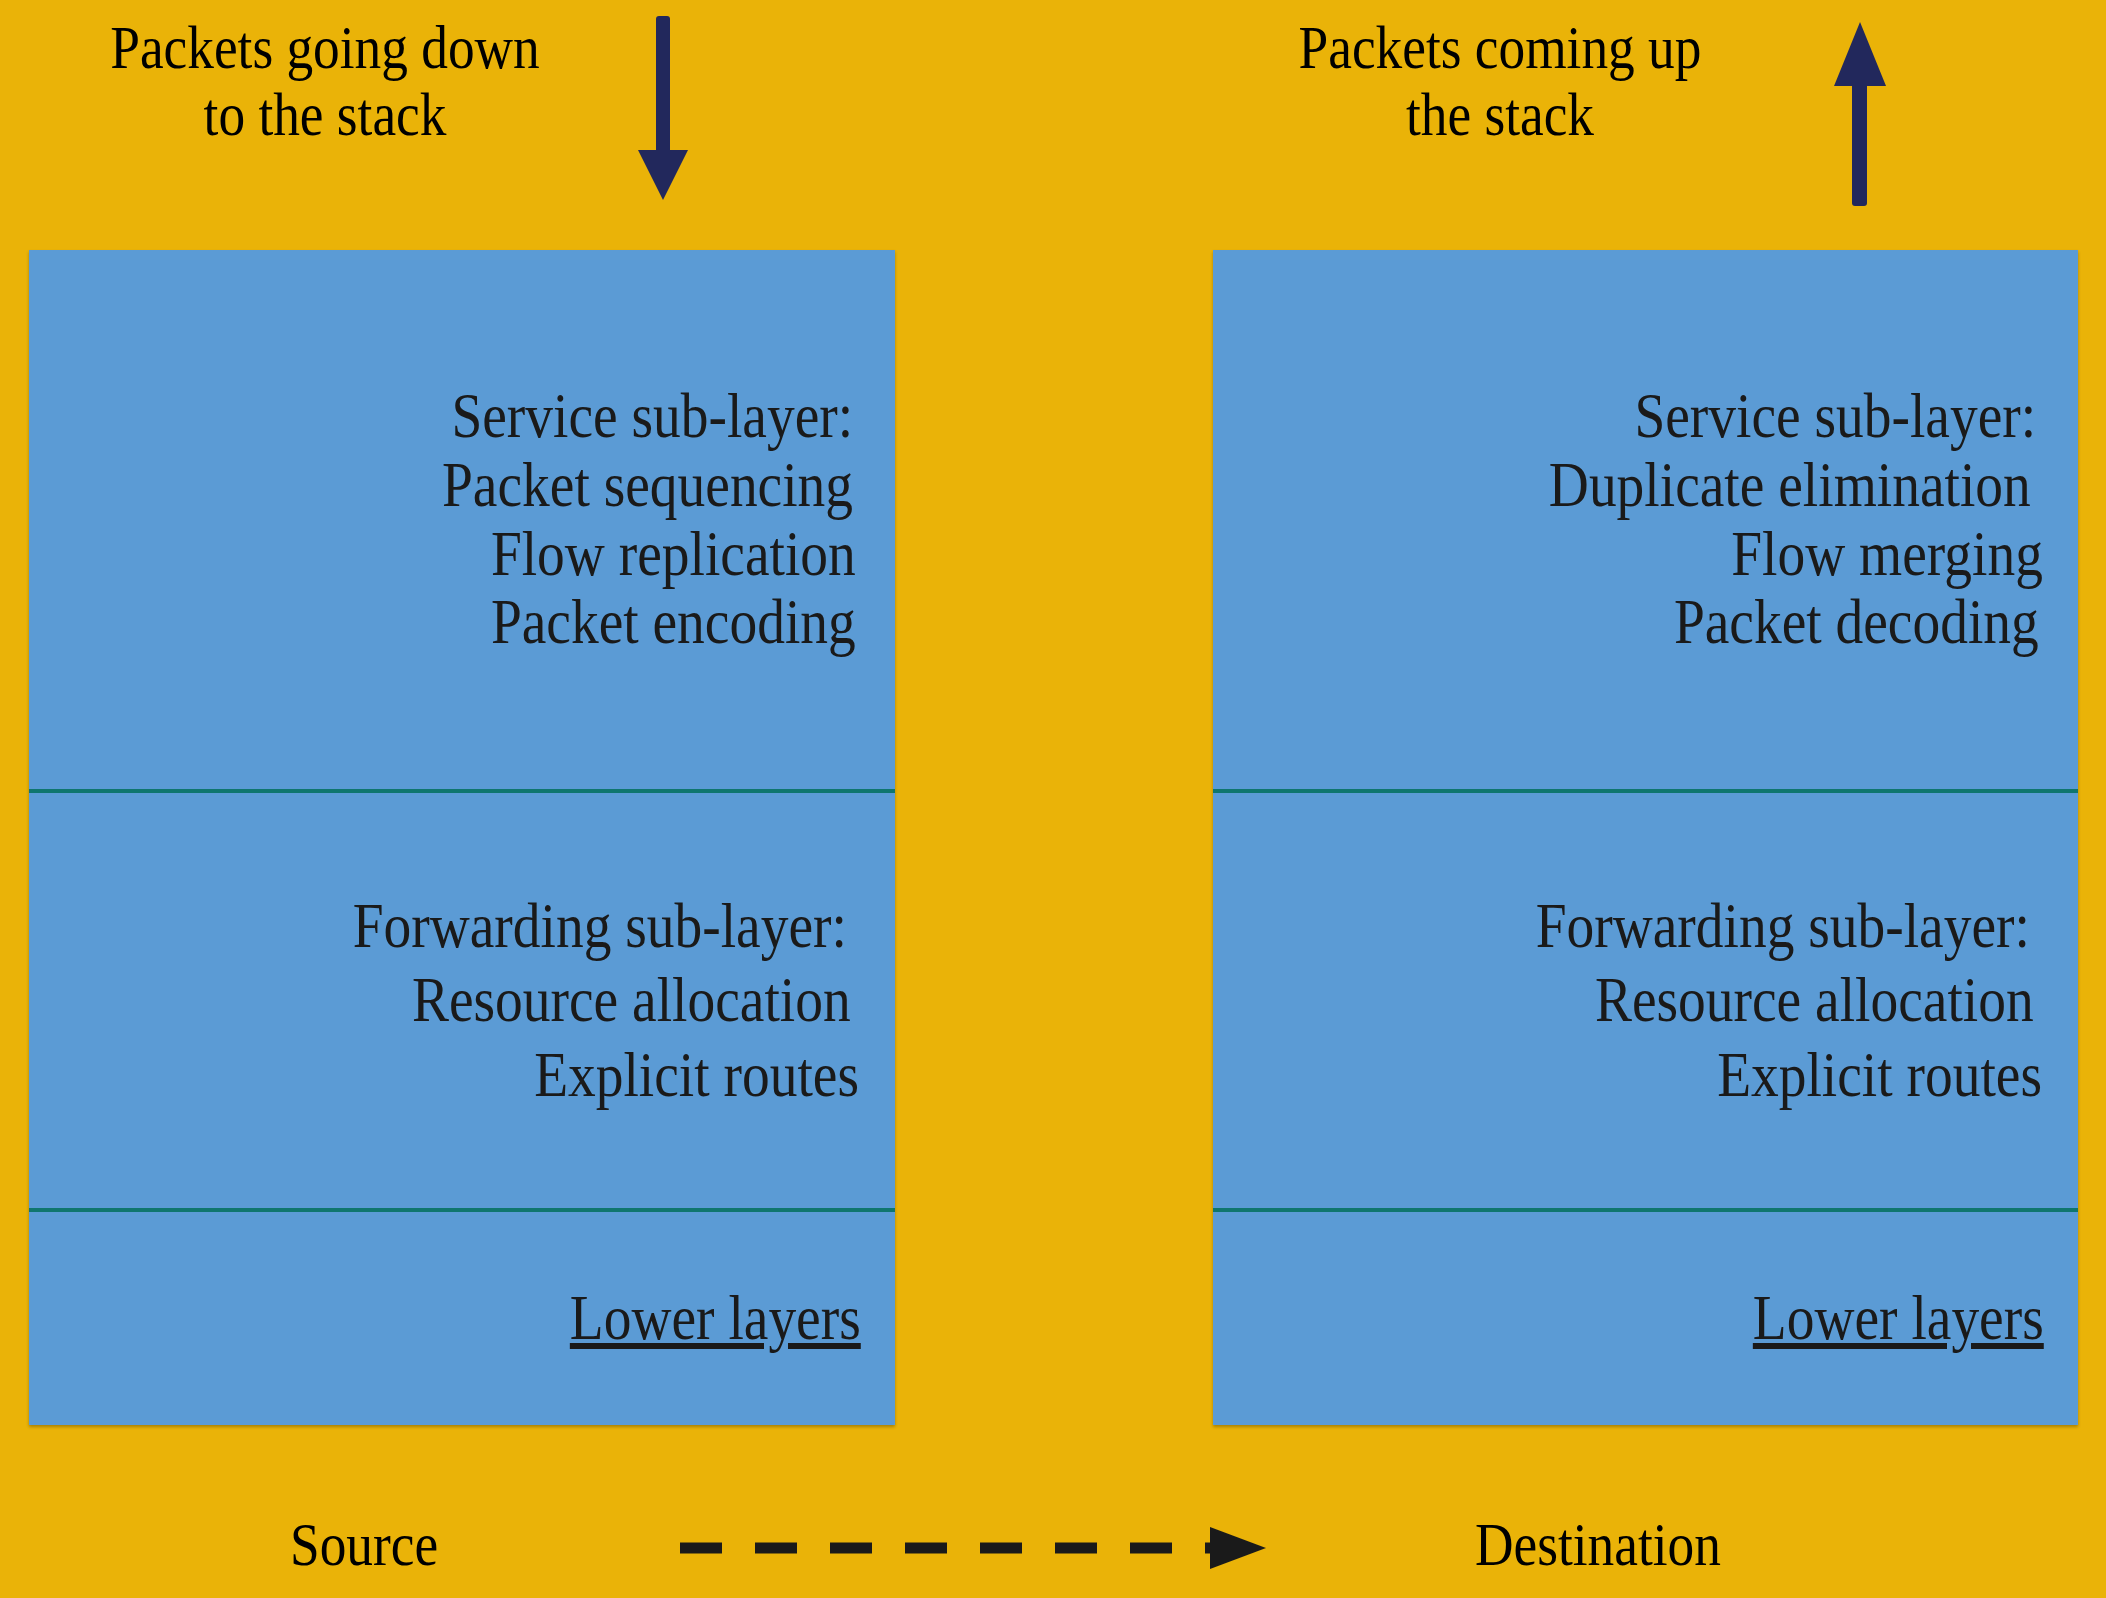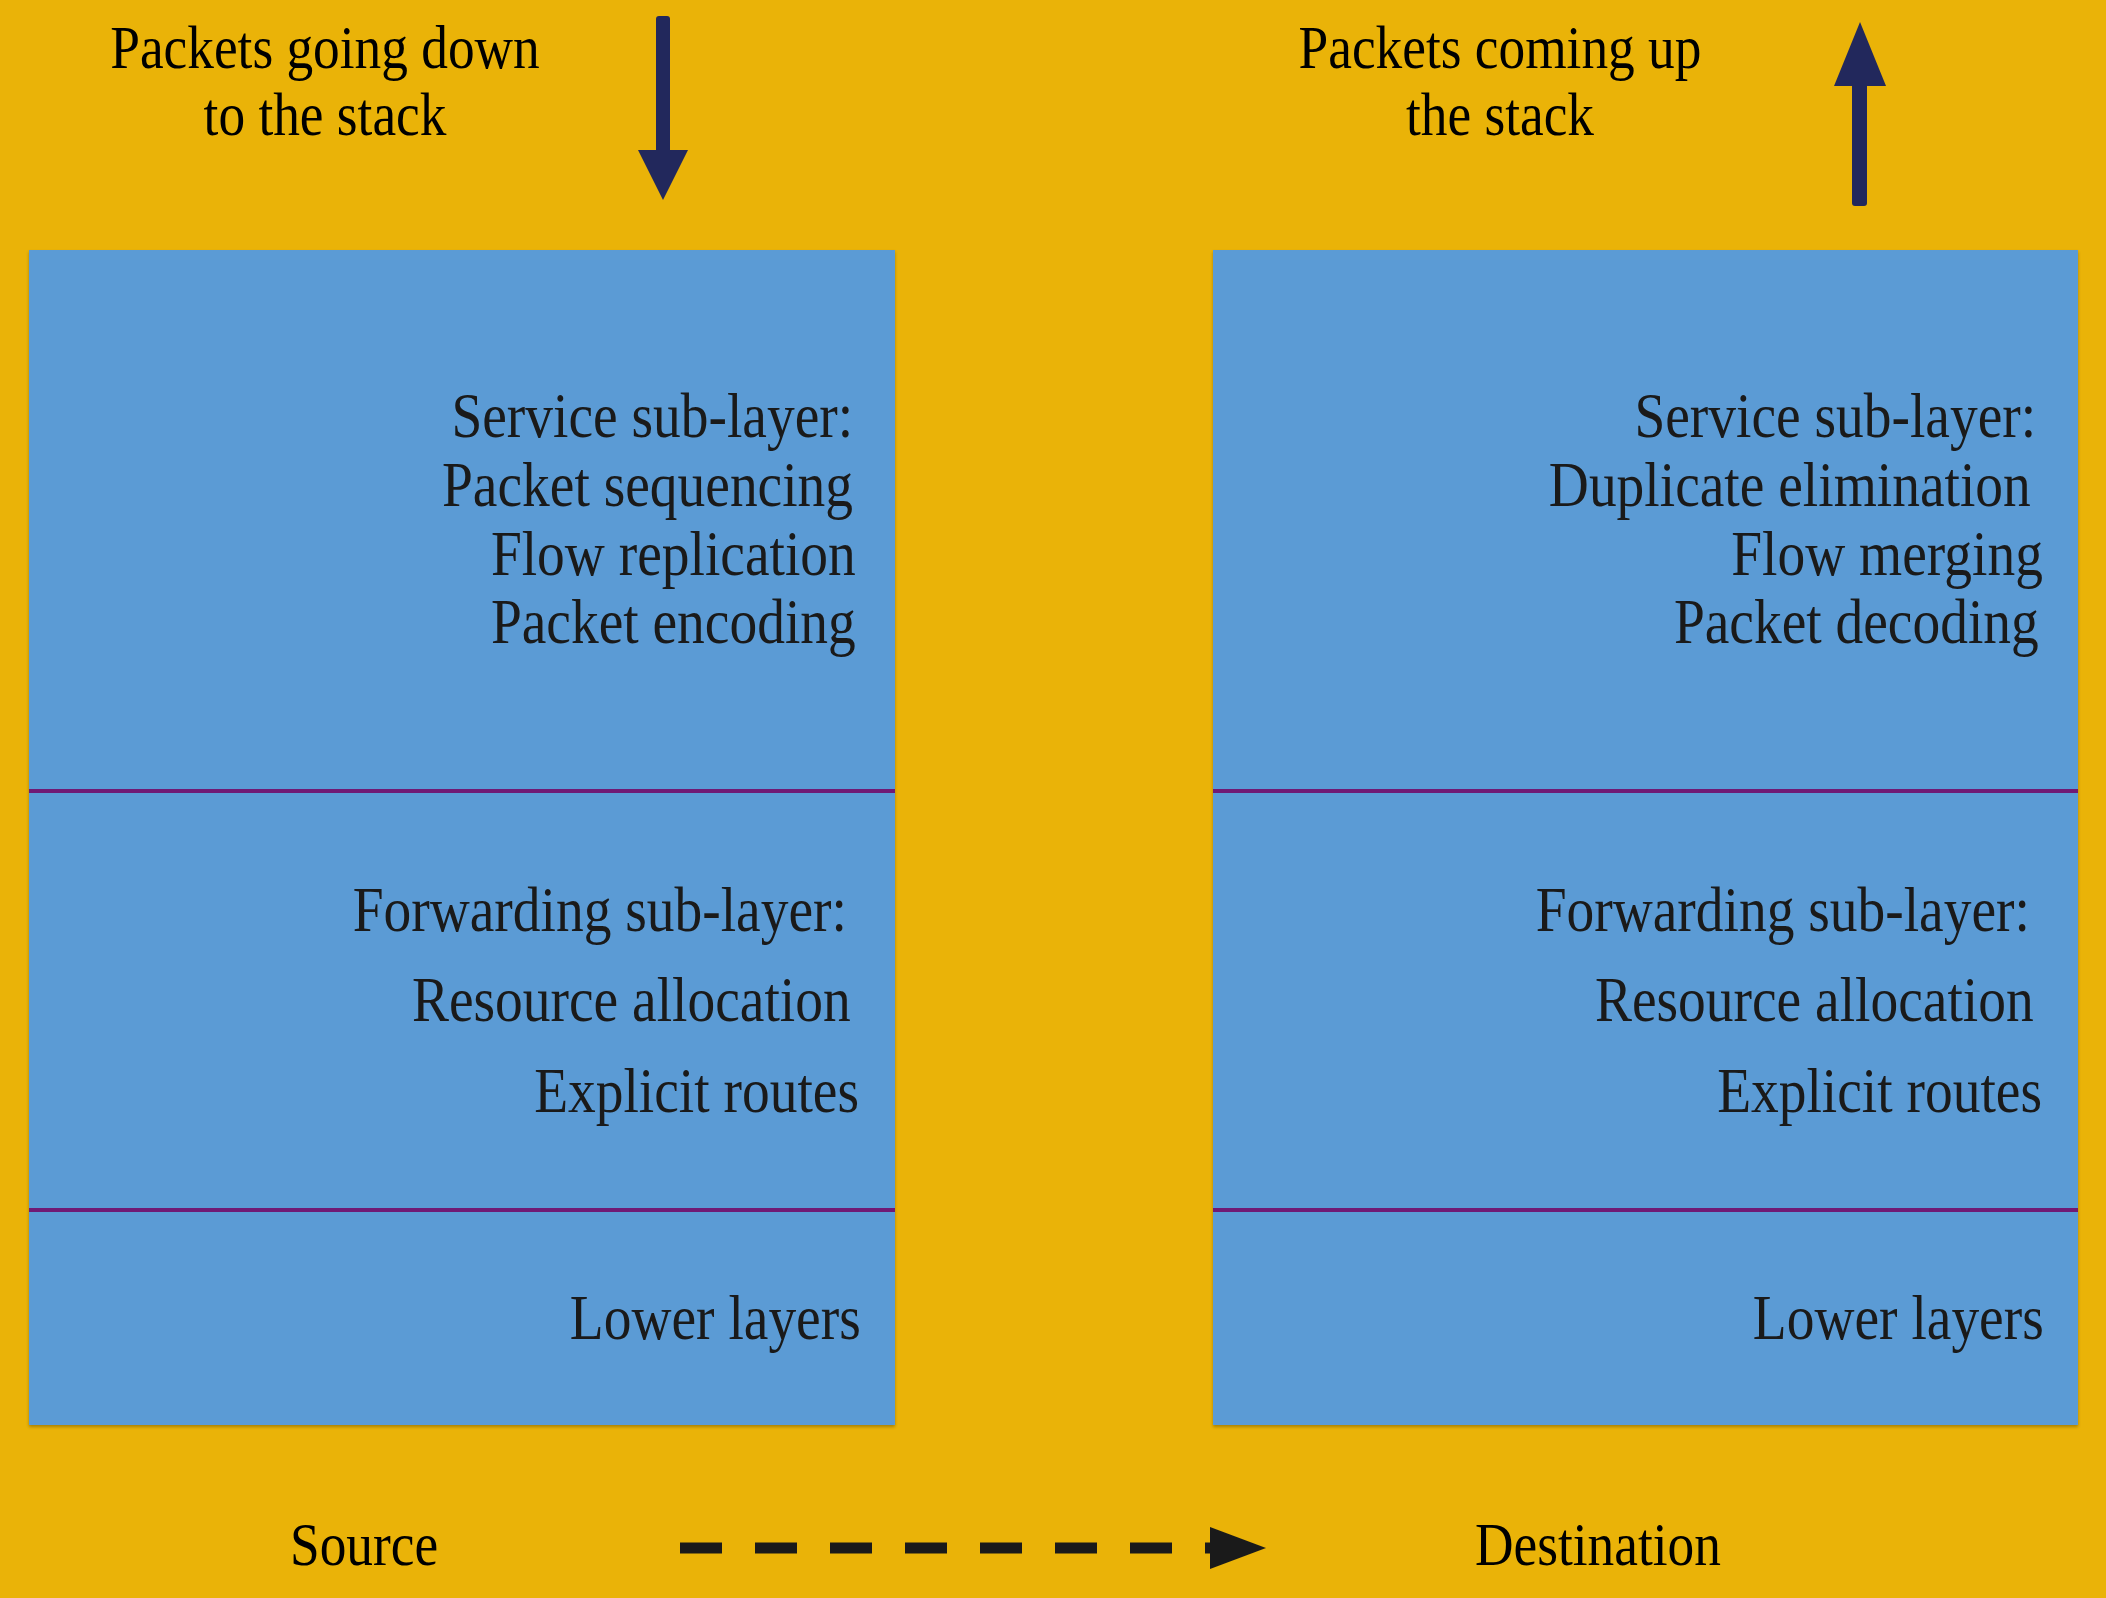--- a/index.html
+++ b/index.html
@@ -55,25 +55,25 @@
     position: relative;
     box-sizing: border-box;
     display: flex;
     flex-direction: column;
     align-items: flex-end;
     justify-content: center;
     color: #1a1a1a;
     text-align: center;
     padding: 0 14px;
   }
-  .layer + .layer { border-top: 4px solid #701a75; gap: 16px; }
+  .layer + .layer { border-top: 4px solid #0f766e; }
 
   .layer-service   { height: 539px; }
   .layer-forward   { height: 419px; }
-  .layer-lower     { flex: 1 1 auto; }
+  .layer-lower     { flex: 1 1 auto; text-decoration: underline; }
 
   .layer .line {
     display: block;
     font-size: 63px;
     line-height: 1.09;
     white-space: nowrap;
     transform: scaleX(0.88);
     font-family: "Liberation Serif", "DejaVu Serif", serif;
   }
   .layer-forward .line { line-height: 1.18; }

